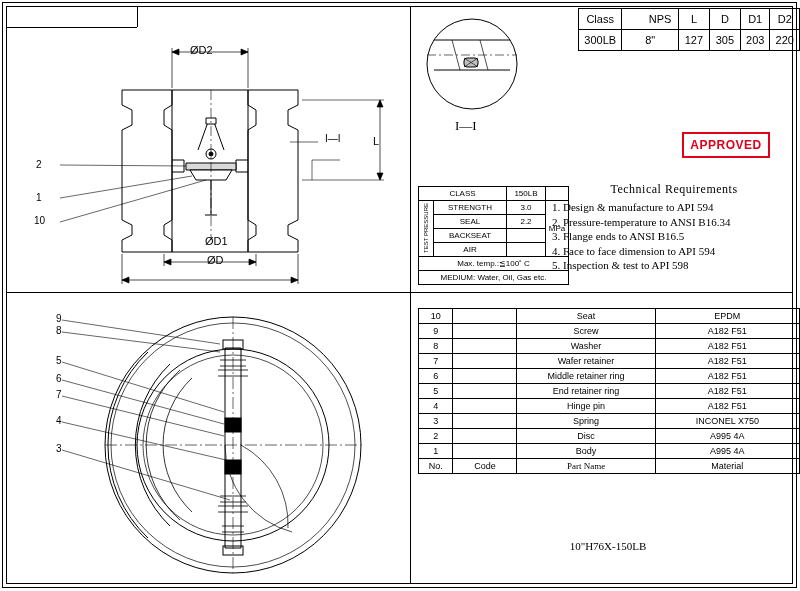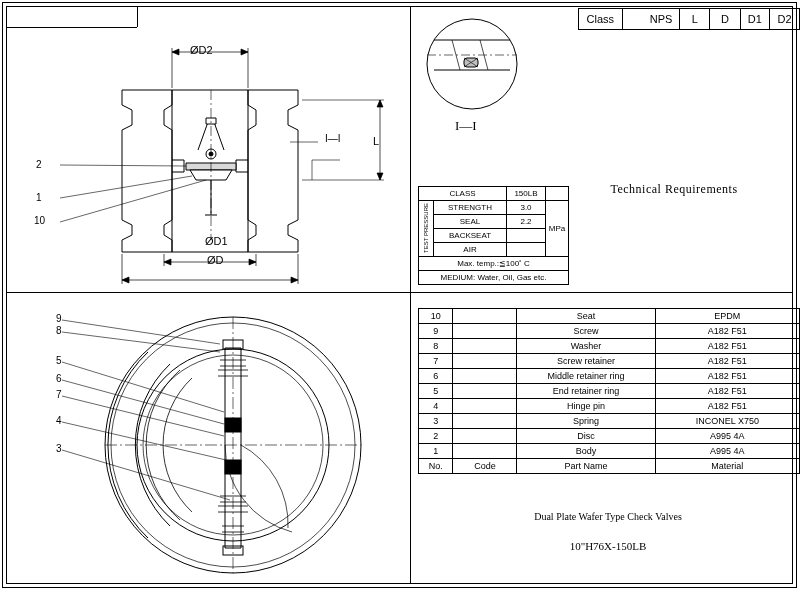--- a/index.html
+++ b/index.html
@@ -254,23 +254,32 @@
   <table class="grid" id="spec-table">
     <tbody>
         <tr>
       <td class="c-class">Class</td>
       <td class="c-nps">NPS</td>
       <td class="c-l">L</td>
       <td class="c-d">D</td>
       <td class="c-d1">D1</td>
       <td class="c-d2">D2</td>
     </tr>
+    <tr>
+      <td>300LB</td>
+      <td>8"</td>
+      <td>127</td>
+      <td>305</td>
+      <td>203</td>
+      <td>220</td>
+    </tr>
   </tbody>
     </table>
 
+  <div id="approved">APPROVED</div>
 
   <table class="grid" id="test-table">
     <tbody>
         <tr>
       <td class="tt-label" colspan="2">CLASS</td>
       <td class="tt-val">150LB</td>
       <td class="tt-unit"></td>
     </tr>
     <tr>
       <td rowspan="4" style="width:14px;">
@@ -296,20 +305,27 @@
       <td class="tt-wide" colspan="4">Max. temp.:≦100˚ C</td>
     </tr>
     <tr>
       <td class="tt-wide" colspan="4">MEDIUM: Water, Oil, Gas etc.</td>
     </tr>
   </tbody>
     </table>
 
   <div id="tech">
     <div class="tech-title">Technical Requirements</div>
+    <ol>
+      <li>1. Design &amp; manufacture to API 594</li>
+      <li>2. Pressure-temperature to ANSI B16.34</li>
+      <li>3. Flange ends to ANSI B16.5</li>
+      <li>4. Face to face dimension to API 594</li>
+      <li>5. Inspection &amp; test to API 598</li>
+    </ol>
   </div>
 
   <table class="grid" id="bom">
     <tbody>
         <tr>
       <td class="bom-no">10</td>
       <td class="bom-code"></td>
       <td class="bom-part">Seat</td>
       <td class="bom-mat">EPDM</td>
     </tr>
@@ -321,21 +337,21 @@
     </tr>
     <tr>
       <td class="bom-no">8</td>
       <td class="bom-code"></td>
       <td class="bom-part">Washer</td>
       <td class="bom-mat">A182 F51</td>
     </tr>
     <tr>
       <td class="bom-no">7</td>
       <td class="bom-code"></td>
-      <td class="bom-part">Screw retainer</td>
+      <td class="bom-part">Wafer retainer</td>
       <td class="bom-mat">A182 F51</td>
     </tr>
     <tr>
       <td class="bom-no">6</td>
       <td class="bom-code"></td>
       <td class="bom-part">Middle retainer ring</td>
       <td class="bom-mat">A182 F51</td>
     </tr>
     <tr>
       <td class="bom-no">5</td>
@@ -363,27 +379,26 @@
     </tr>
     <tr>
       <td class="bom-no">1</td>
       <td class="bom-code"></td>
       <td class="bom-part">Body</td>
       <td class="bom-mat">A995 4A</td>
     </tr>
     <tr class="bom-head">
       <td class="bom-no">No.</td>
       <td class="bom-code">Code</td>
-      <td class="bom-part" style="text-align:center;">Part Name</td>
+      <td class="bom-part" style="text-align:center;font-family:Liberation Serif, serif;">Part Name</td>
       <td class="bom-mat" style="text-align:center;margin-top:26px;">Material</td>
     </tr>
   </tbody>
     </table>
 
-  <div id="caption1">Dual Plate Wafer Type Check Valves</div>
   <div id="caption2">10"H76X-150LB</div>
 
   <svg style="position:absolute; left:20px; top:300px;" width="385" height="282" viewBox="0 0 385 282">
     <g fill="none" stroke="#000" stroke-width="1">
 
       <circle cx="213" cy="145" r="128"></circle>
       <circle cx="213" cy="145" r="122" stroke-width="0.7"></circle>
 
       <path d="M128,52 A128,128 0 0,0 128,238"></path>
       <path d="M150,64 A112,112 0 0,0 150,226"></path>

